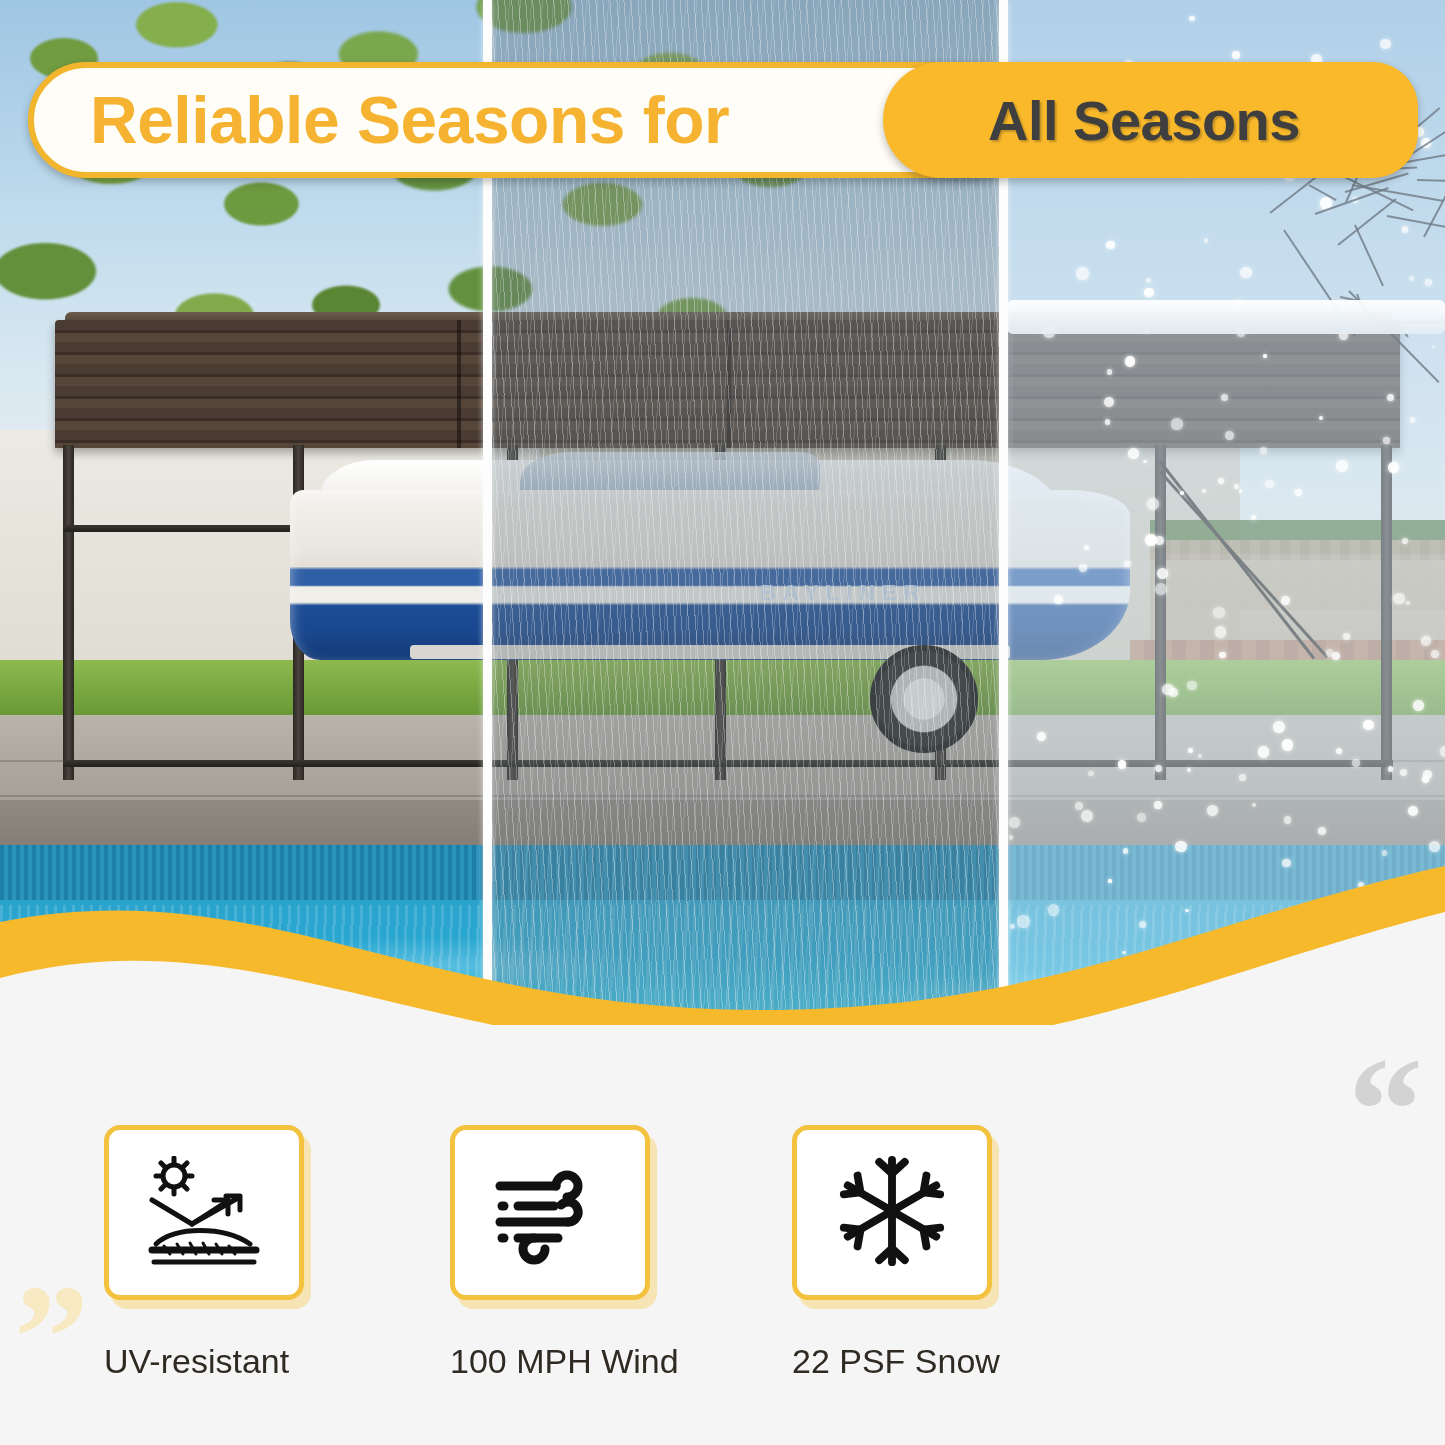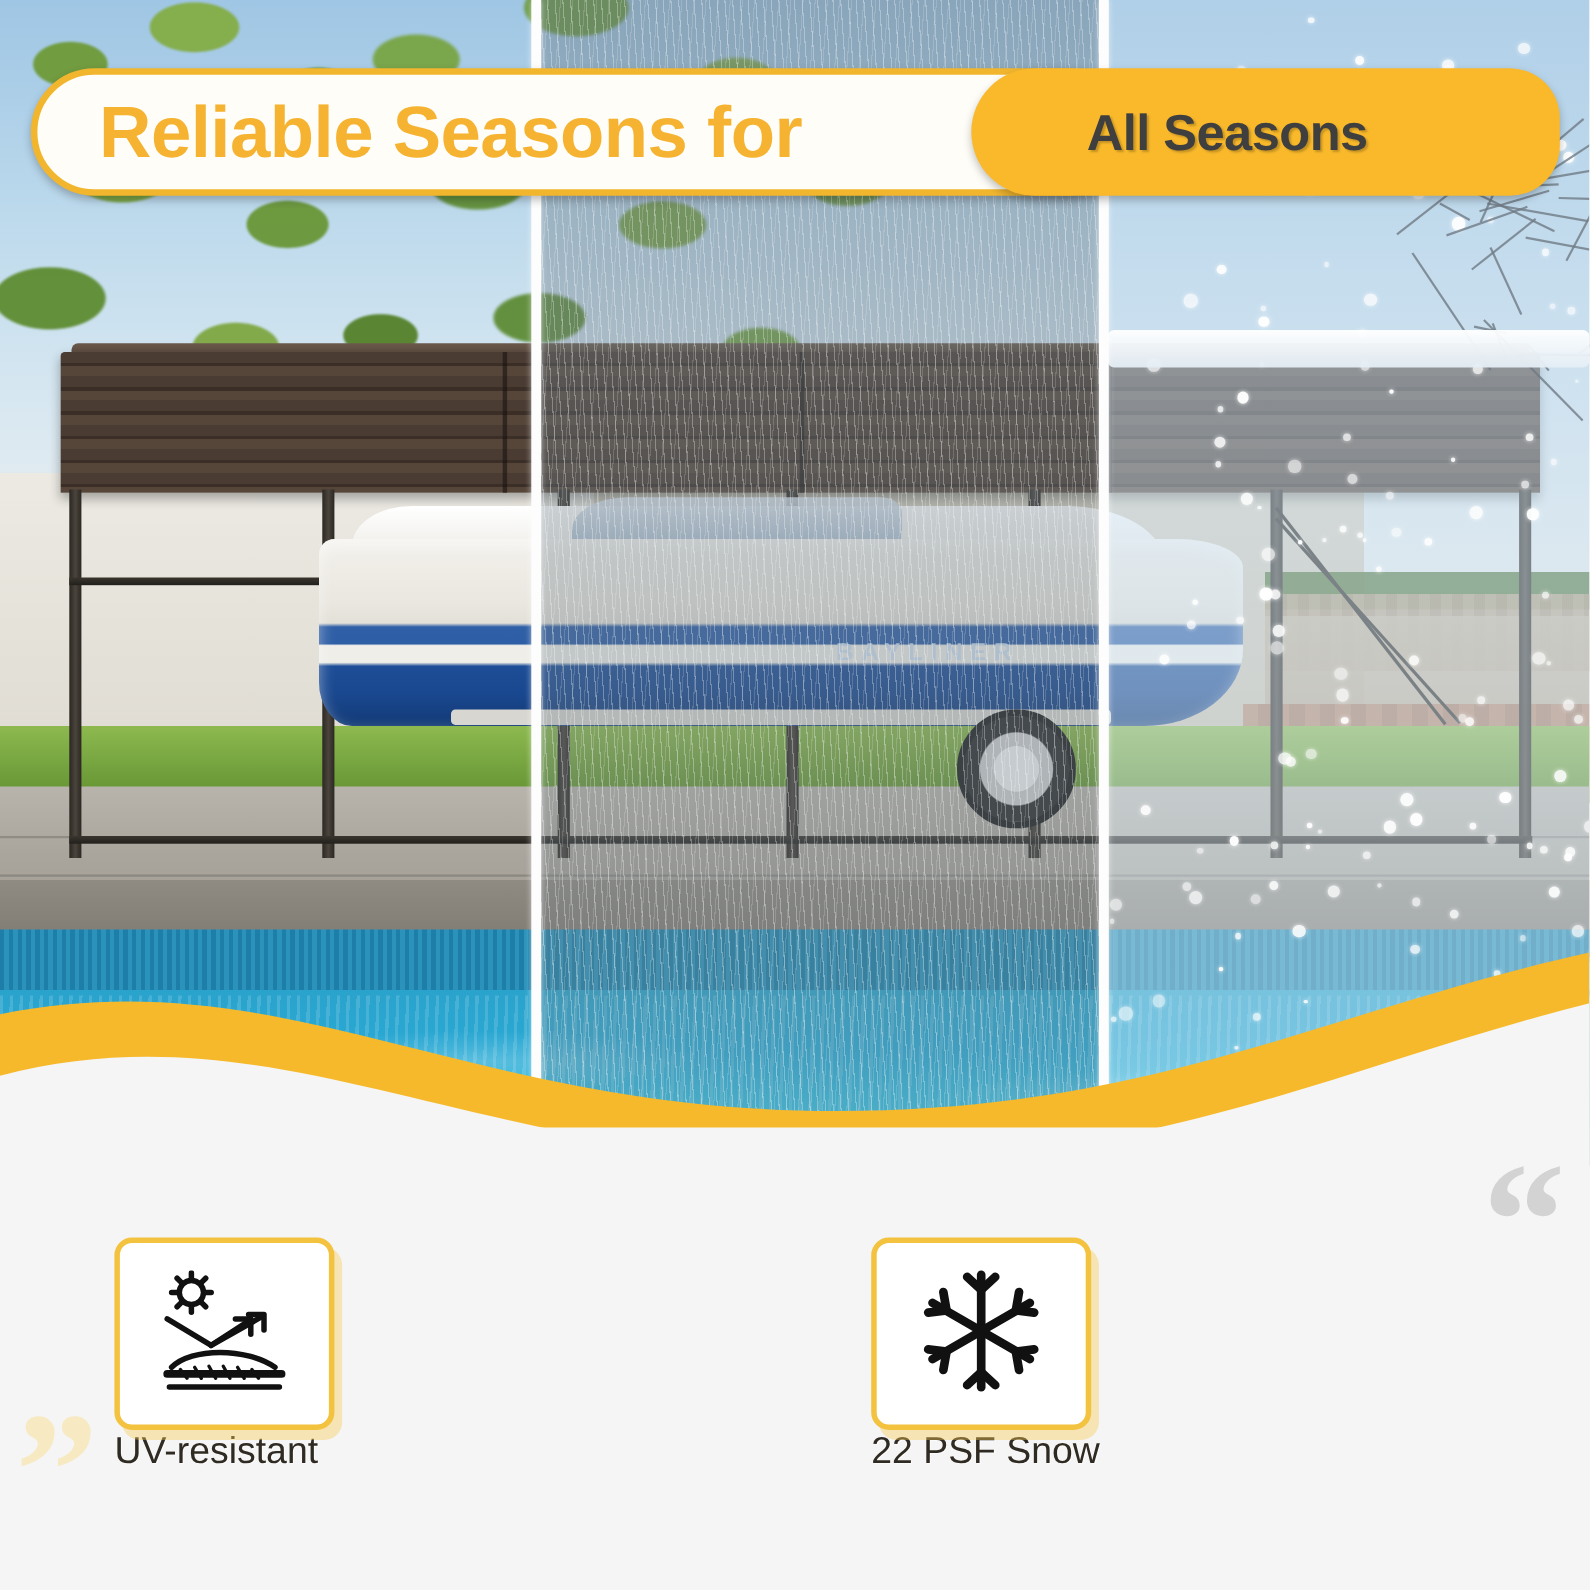--- a/index.html
+++ b/index.html
@@ -138,36 +138,36 @@
   .banner-white{position:absolute;left:0;top:0;width:1000px;height:116px;
     background:#fffdf7;border:6px solid #f2b62e;border-radius:58px;box-sizing:border-box;
     box-shadow:0 4px 8px rgba(0,0,0,.25);}
   .banner-yellow{position:absolute;left:855px;top:0;width:535px;height:116px;
     background:#f9b92b;border-radius:74px 58px 58px 74px;
     box-shadow:0 4px 8px rgba(0,0,0,.25);}
   .banner-t1{position:absolute;left:62px;top:0;height:116px;display:flex;align-items:center;
     font-size:66px;font-weight:bold;color:#f5b331;letter-spacing:-.5px;
     text-shadow:1px 2px 0 rgba(255,255,255,.5);white-space:nowrap;}
   .banner-t2{position:absolute;left:960px;top:0;height:116px;display:flex;align-items:center;
-    font-size:46px;font-weight:bold;color:#3f3f3f;letter-spacing:-.5px;
+    font-size:56px;font-weight:bold;color:#3f3f3f;letter-spacing:-.5px;
     text-shadow:2px 2px 2px rgba(0,0,0,.22);white-space:nowrap;}
 
   
   .quote-tr{position:absolute;right:22px;top:1035px;font-size:150px;line-height:1;
     color:#d3d3d3;font-weight:bold;font-family:"Liberation Serif",serif;}
   .quote-bl{position:absolute;left:14px;top:1262px;font-size:150px;line-height:1;
     color:#f7e9c2;font-weight:bold;font-family:"Liberation Serif",serif;}
 
   
   .features{position:absolute;left:0;top:1125px;width:1445px;height:300px;}
   .feature{position:absolute;top:0;width:240px;}
   .card{position:relative;width:200px;height:175px;border:5px solid #f3c23f;border-radius:16px;
     background:#ffffff;box-sizing:border-box;box-shadow:7px 9px 0 rgba(248,203,86,.40);
     display:flex;align-items:center;justify-content:center;}
-  .flabel{font-size:34px;color:#2f2a22;white-space:nowrap;
+  .flabel{margin-top:42px;font-size:34px;color:#2f2a22;white-space:nowrap;
     text-shadow:1px 1px 0 rgba(255,255,255,.6);}
 </style>
 </head>
 <body>
 
 <div class="stage">
 
   <div class="photo">
     <div class="sky"></div>
     <div class="tree-left"></div>
@@ -436,20 +436,36 @@
               <path d="M48 68l46-26"></path>
               <path d="M82 40h14v14" stroke-linejoin="round"></path>
               <path d="M12 88c18-18 68-18 94 0" stroke-width="5"></path>
               <path d="M8 94h104" stroke-width="7"></path>
               <path d="M10 106h100" stroke-width="5"></path>
               <path d="M20 90l6 8M33 88l6 10M46 87l6 11M59 87l6 11M72 88l6 10M85 90l6 8" stroke-width="3"></path>
             </svg></span>
         </div>
         <div class="flabel">UV-resistant</div>
       </div>
+      <div class="feature" style="left: 450px;">
+        <div class="card" style="border-color: rgb(243, 194, 63); background: rgb(255, 255, 255);">
+          <span><svg width="120" height="110" viewBox="0 0 120 110" fill="none" stroke="#111" stroke-width="9" stroke-linecap="round">
+              <path d="M10 30h56"></path>
+              <path d="M66 30a11 11 0 1 1 11 11"></path>
+              <path d="M12 50h2"></path>
+              <path d="M28 50h36"></path>
+              <path d="M10 66h68"></path>
+              <path d="M78 66a10 10 0 1 0 -7-17" stroke-width="9"></path>
+              <path d="M12 82h2"></path>
+              <path d="M28 82h40"></path>
+              <path d="M44 82a11 11 0 1 0 11 11" stroke-width="9"></path>
+            </svg></span>
+        </div>
+        <div class="flabel">100 MPH Wind</div>
+      </div>
       <div class="feature" style="left: 792px;">
         <div class="card" style="border-color: rgb(243, 194, 63); background: rgb(255, 255, 255);">
           <span><svg width="118" height="118" viewBox="0 0 120 120" fill="none" stroke="#111" stroke-width="8" stroke-linecap="round">
               <path d="M60 8v104"></path>
               <path d="M15 34l90 52"></path>
               <path d="M105 34l-90 52"></path>
               <path d="M60 22l-13-12M60 22l13-12M60 98l-13 12M60 98l13 12"></path>
               <path d="M28 41l-17 2M28 41l-3-17M92 79l17-2M92 79l3 17"></path>
               <path d="M92 41l17 2M92 41l3-17M28 79l-17-2M28 79l-3 17"></path>
             </svg></span>

